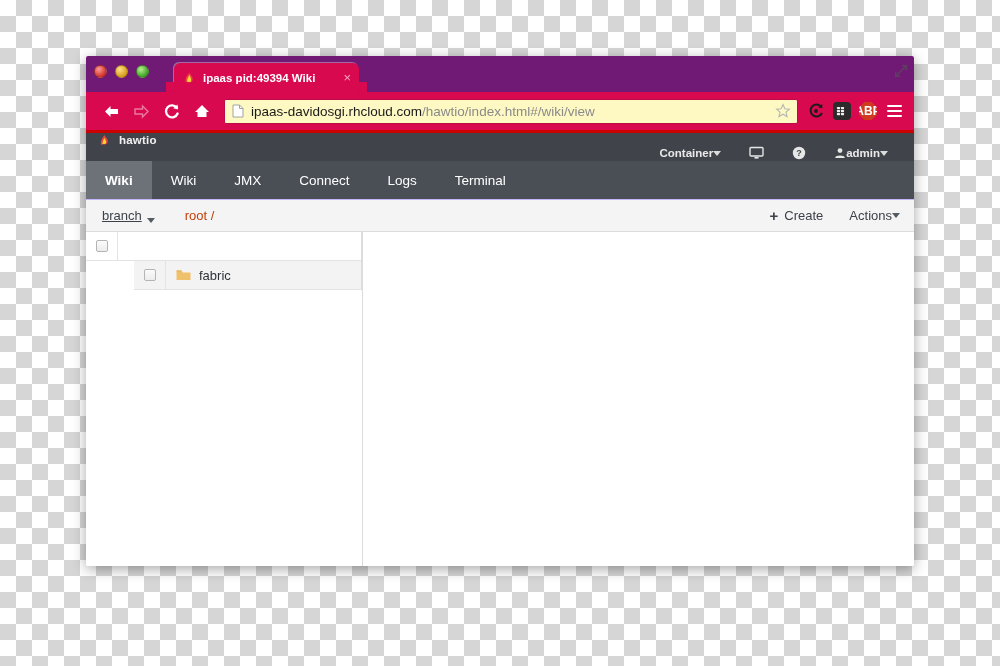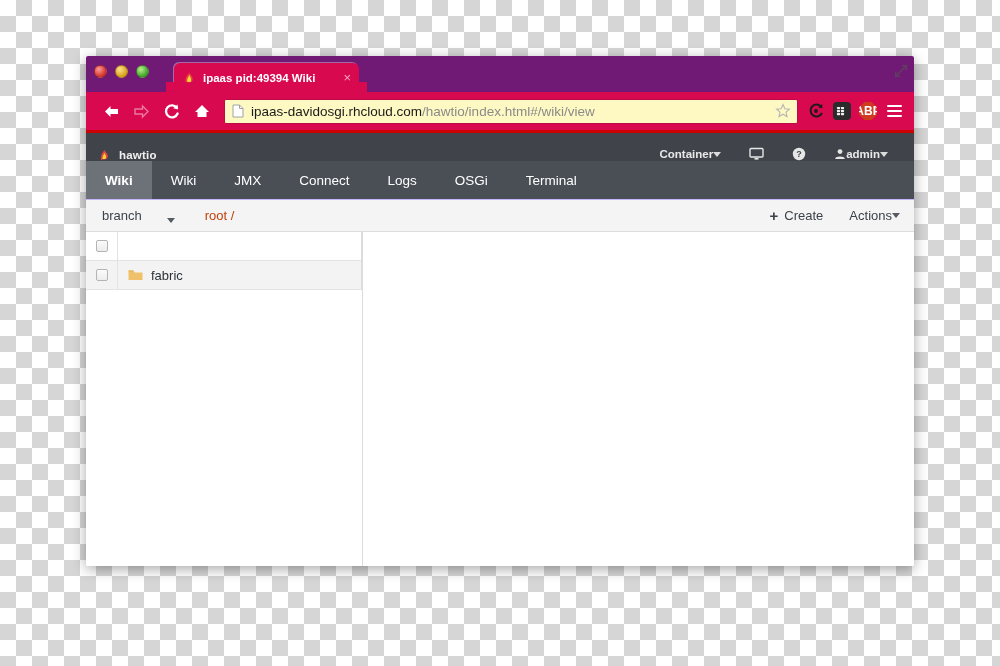--- a/index.html
+++ b/index.html
@@ -178,24 +178,25 @@
   .hamburger span { display: block; width: 15px; height: 2.5px; background: #ffffff; border-radius: 1px; }
 
   
   .app { background: #ffffff; height: 434px; position: relative; }
   .red-rule { height: 3px; background: #cc0000; }
 
   .hawtio-header {
     height: 28px;
     background: #40444a;
     display: flex;
-    align-items: flex-end;
+    align-items: flex-start;
     padding: 0 12px 0 12px;
     color: #e8e8e8;
     font-size: 11px;
+    flex-direction: column;
   }
   .brand { display: flex; align-items: center; gap: 8px; }
   .brand-logo { width: 13px; height: 13px; }
   .brand-name { font-size: 11.5px; font-weight: bold; color: #f0f0f0; letter-spacing: .2px; }
   .header-right { margin-left: auto; display: flex; align-items: center; gap: 0; }
   .hdr-item {
     display: flex; align-items: center; gap: 0;
     padding: 0 14px;
     color: #e9e9e9;
     font-size: 11.5px;
@@ -224,41 +225,41 @@
   .wiki-toolbar {
     height: 32px;
     background: #f4f4f4;
     border-bottom: 1px solid #dddddd;
     display: flex;
     align-items: center;
     padding: 0 14px 0 16px;
     font-size: 13px;
     color: #3c424a;
   }
-  .branch-select { display: flex; align-items: flex-end; gap: 25px; }
+  .branch-select { display: flex; align-items: flex-end; gap: 5px; text-decoration: underline; }
   .caret-dark { width: 0; height: 0; border-left: 4px solid transparent; border-right: 4px solid transparent; border-top: 5px solid #555b63; }
   .breadcrumb { margin-left: 30px; color: #c2410c; }
   .toolbar-right { margin-left: auto; display: flex; align-items: center; gap: 26px; }
   .create-btn { display: flex; align-items: center; gap: 6px; color: #3c424a; }
   .plus { font-weight: bold; font-size: 15px; line-height: 1; }
   .actions-btn { display: flex; align-items: center; gap: 0; color: #3c424a; }
 
   
   .wiki-body { position: relative; height: 362px; background: #ffffff; }
   .file-table { width: 276px; border-right: 1px solid #dcdcdc; }
   .file-row {
     display: flex;
     align-items: center;
     height: 29px;
     border-bottom: 1px solid #e3e3e3;
     font-size: 13px;
     color: #2d3238;
   }
   .file-row.header { background: #ffffff; }
-  .file-row.item { background: #f3f3f3; }
+  .file-row.item { background: #f3f3f3; margin-left: 48px; }
   .cb-cell { width: 32px; display: flex; align-items: center; justify-content: center; border-right: 1px solid #e3e3e3; height: 100%; }
   .cb {
     width: 12px; height: 12px;
     border: 1px solid #b4b4b4;
     border-radius: 2px;
     background: linear-gradient(#fbfbfb, #ececec);
   }
   .name-cell { display: flex; align-items: center; gap: 8px; padding-left: 10px; }
   .folder-icon { width: 15px; height: 12px; flex: 0 0 auto; }
 
@@ -400,21 +401,20 @@
         </div>
       </div>
     </div>
 
     <div class="hawtio-nav">
       <div class="nav-tab active">Wiki</div>
       <div class="nav-tab">Wiki</div>
       <div class="nav-tab">JMX</div>
       <div class="nav-tab">Connect</div>
       <div class="nav-tab">Logs</div>
-      <div class="nav-tab">OSGi</div>
       <div class="nav-tab">Terminal</div>
     </div>
 
     <div class="wiki-toolbar">
       <div class="branch-select">
         <span>branch</span>
         <span class="caret-dark"></span>
       </div>
       <div class="breadcrumb">root /</div>
 

